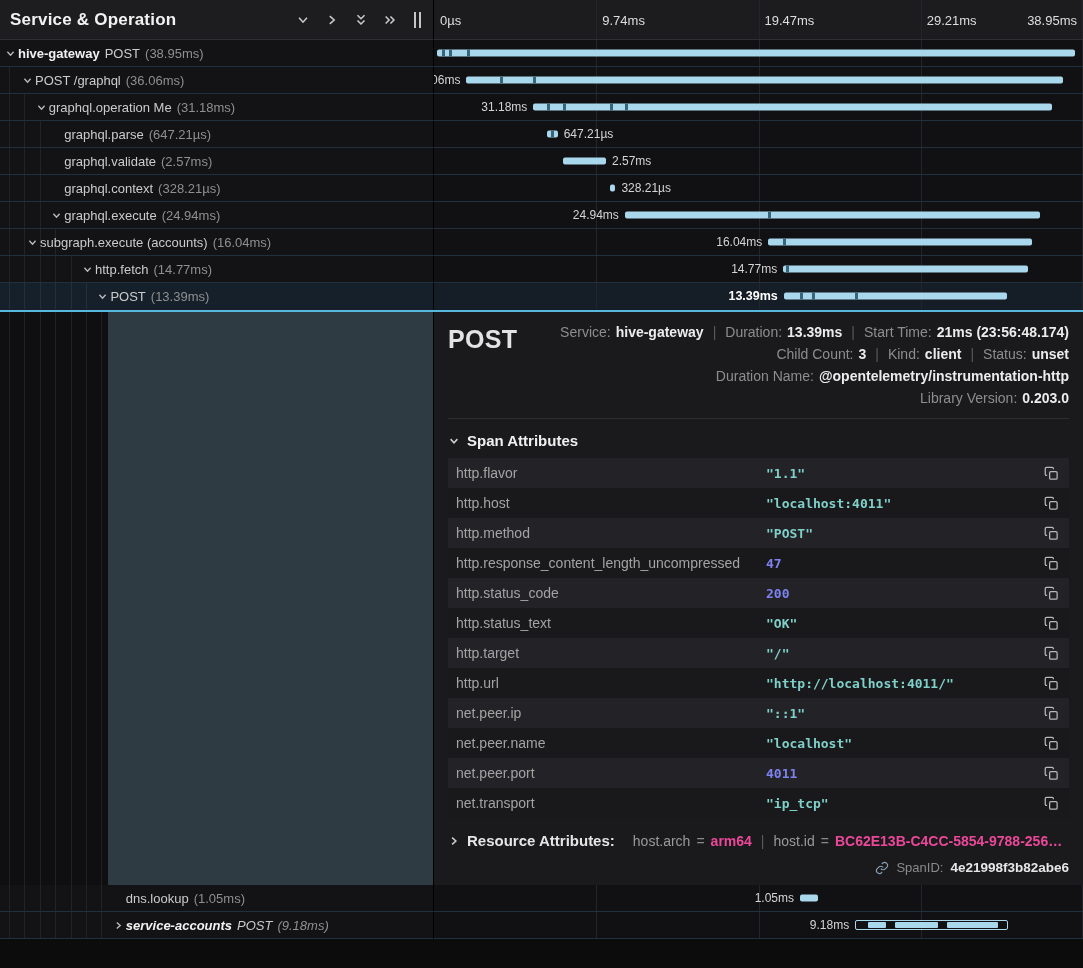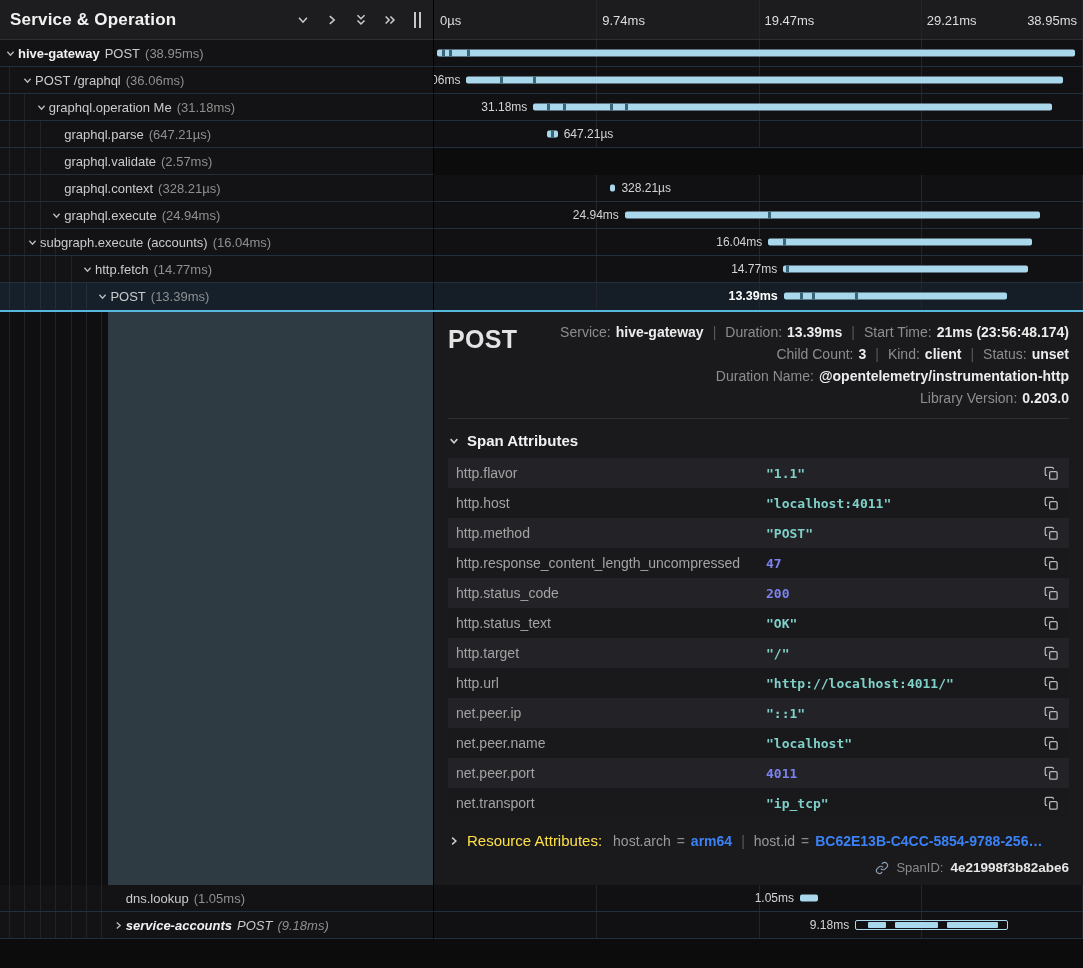--- a/index.html
+++ b/index.html
@@ -66,26 +66,26 @@
   .attr-table{display:flex;flex-direction:column}
   .attr-row{display:flex;align-items:center;height:30px;flex:0 0 30px;padding:0 8px}
   .attr-row:nth-child(odd){background:#232327}
   .attr-row:nth-child(even){background:#19191c}
   .attr-key{width:310px;flex:0 0 310px;font-size:14px;color:#a3a3a3;white-space:nowrap;overflow:hidden}
   .attr-val{flex:1;font-family:"DejaVu Sans Mono",monospace;font-size:13px;font-weight:bold;white-space:nowrap;overflow:hidden}
   .v-string{color:var(--string,#7fd0c9)}
   .v-number{color:var(--number,#7d82f0)}
   .copy-btn{background:none;border:none;color:#b8b8b8;display:inline-flex;align-items:center;cursor:pointer;padding:2px}
   .resource-line{display:flex;align-items:center;gap:7px;margin-top:14px;white-space:nowrap;overflow:hidden;cursor:pointer}
-  .res-title{font-size:15px;font-weight:normal;color:#fde047;margin-right:4px}
+  .res-title{font-size:15px;font-weight:bold;color:#e5e5e5;margin-right:11px}
   .res-items{display:inline-flex;align-items:center;font-size:14px;white-space:nowrap}
   .res-pair{display:inline-flex;}
   .res-key{color:#9a9a9a}
   .res-eq{color:#8a8a8a;margin:0 6px}
-  .res-val{color:#3b82f6;font-weight:bold}
+  .res-val{color:#ec4899;font-weight:bold}
   .spanid-line{display:flex;align-items:center;justify-content:flex-end;gap:7px;margin-top:11px}
   .link-icon{display:inline-flex;color:#8aa0b4;cursor:pointer}
   .spanid-label{font-size:13px;color:#8a8a8a}
   .spanid-value{font-size:13.5px;font-weight:bold;color:#e6e6e6}
   .filler{flex:1;background:#0c0c0d}
 </style>
 </head>
 <body>
 
 <div class="app">
@@ -235,20 +235,28 @@
     <div class="name-cell">
           <i class="guide" style="left:9.0px"></i>
           <i class="guide" style="left:24.4px"></i>
           <i class="guide" style="left:39.8px"></i>
           <span class="row-inner" style="padding-left:51.2px">
             <span class="chev"></span>
             <span class="lbl">graphql.validate</span>
             <span class="dur">(2.57ms)</span>
           </span>
         </div>
+    <div class="wf-cell">
+          <i class="grid g25"></i>
+          <i class="grid g50"></i>
+          <i class="grid g75"></i>
+          <i class="grid g100"></i>
+          <span class="bar-label" style="left:calc(26.50% + 6px)">2.57ms</span>
+          <div class="bar" style="left:19.9%;width:6.6%"></div>
+        </div>
   </div>
       <div class="trace-row">
     <div class="name-cell">
           <i class="guide" style="left:9.0px"></i>
           <i class="guide" style="left:24.4px"></i>
           <i class="guide" style="left:39.8px"></i>
           <span class="row-inner" style="padding-left:51.2px">
             <span class="chev"></span>
             <span class="lbl">graphql.context</span>
             <span class="dur">(328.21µs)</span>

